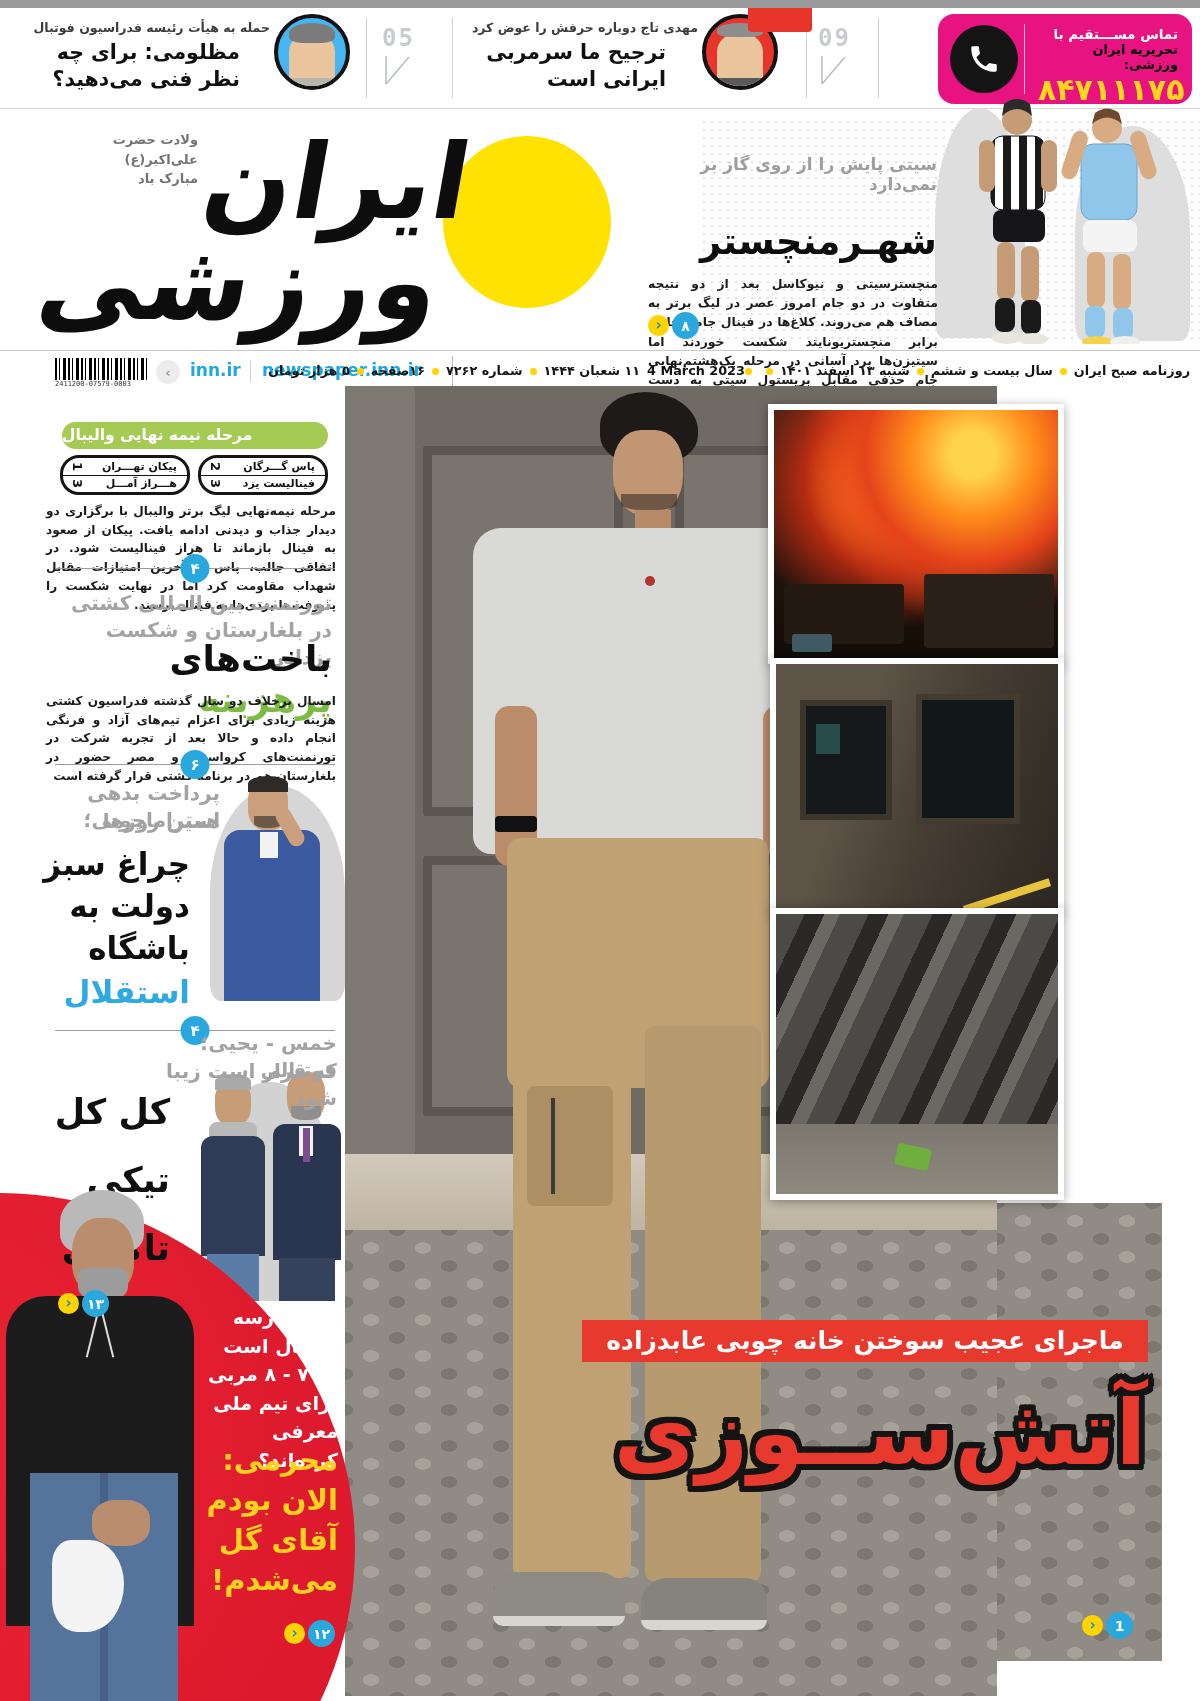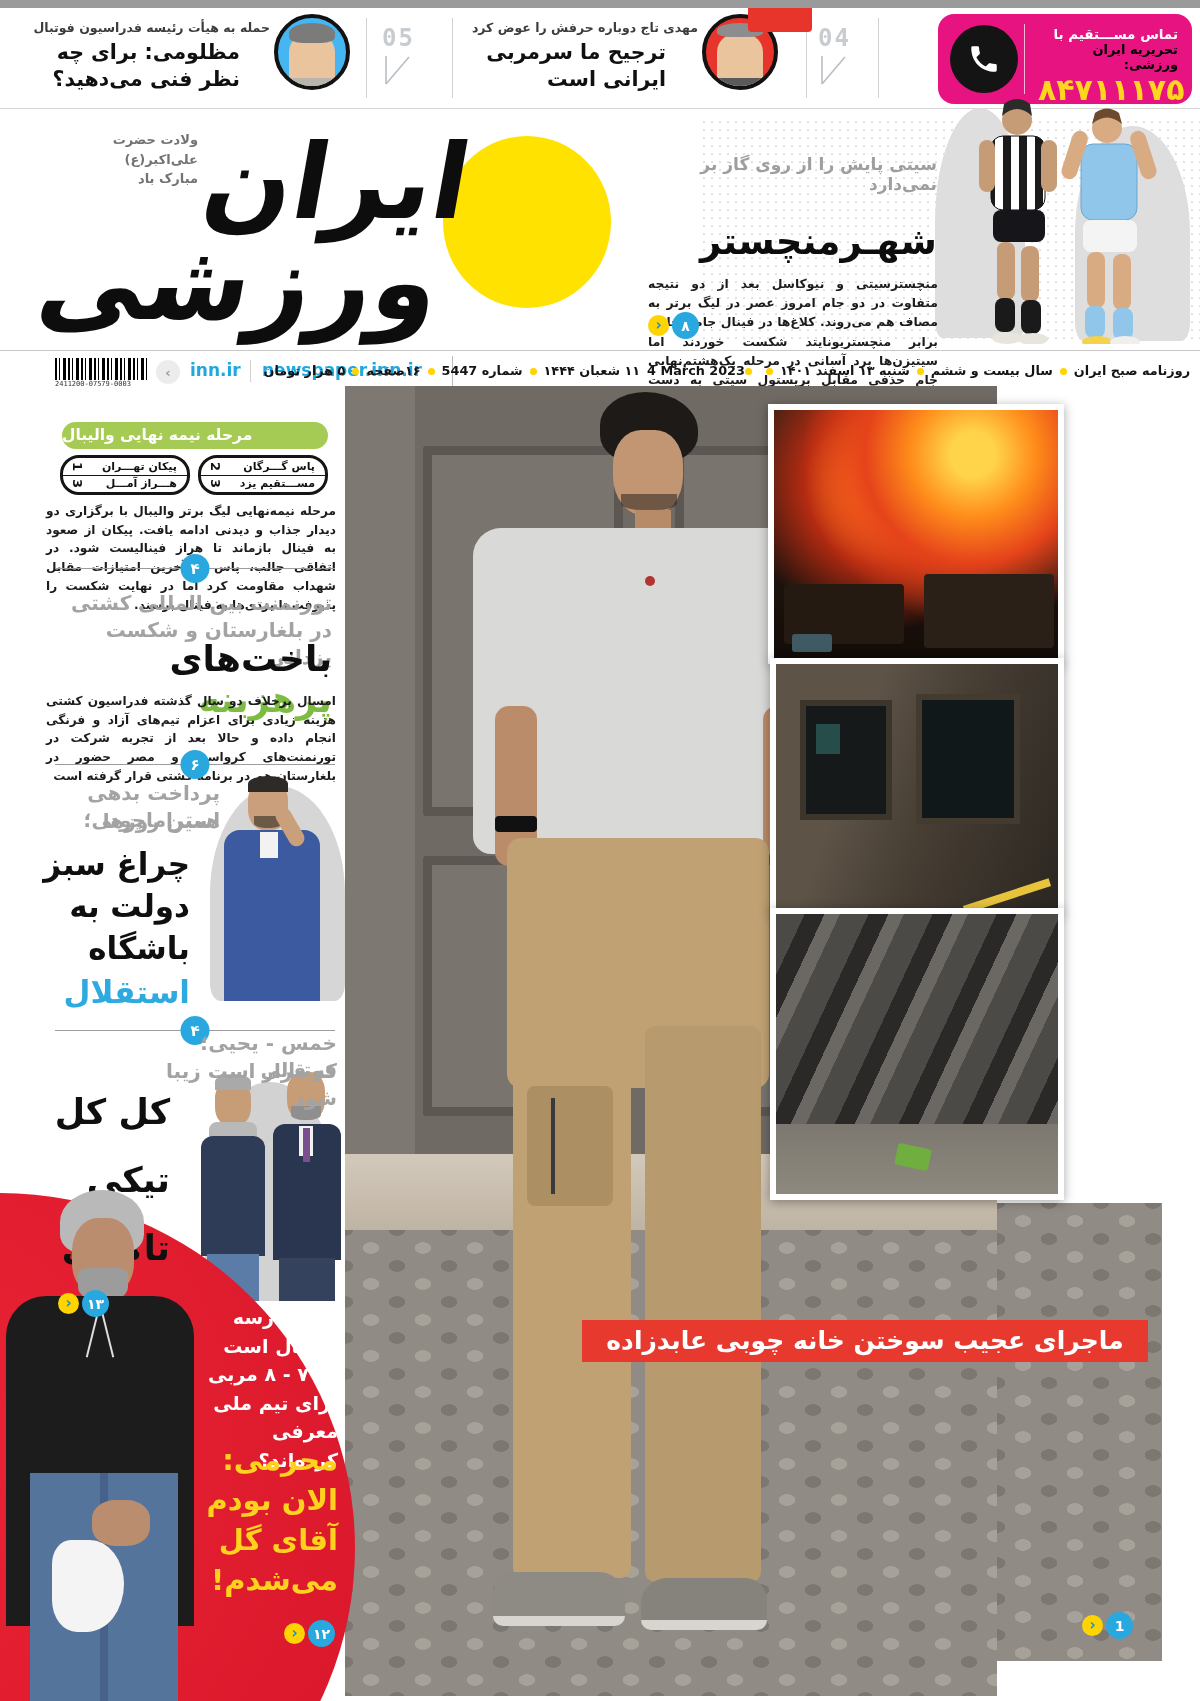--- a/index.html
+++ b/index.html
@@ -132,21 +132,21 @@
     <div class="t-head" style="width:196px;margin-right:32px;margin-top:4px">ترجیح ما سرمربی ایرانی است</div>
   </div>
   <div class="circ-photo" style="left:702px;top:6px;width:76px;height:76px;background:#e8352c">
     <div class="cp-face"></div>
     <div class="cp-hair2" style="height:14px;background:#8d8d8d"></div>
     <div class="cp-suit" style="background:#5a5a5a"></div>
   </div>
   <div class="abs" style="left:748px;top:0;width:64px;height:24px;background:#e8352c;z-index:4;border-radius:0 0 4px 4px"></div>
   <div class="vline" style="left:806px;top:10px;height:80px"></div>
   <div class="abs ltr" style="left:818px;top:16px">
-    <div class="pgnum">04</div>
+    <div class="pgnum">09</div>
     <svg width="30" height="36" viewBox="0 0 30 36">
         <g stroke="#b9bec4" stroke-width="1.6" fill="none">
           <line x1="4" y1="4" x2="4" y2="32"></line>
           <line x1="4" y1="32" x2="27" y2="5"></line>
         </g>
       </svg>
   </div>
   <div class="vline" style="left:878px;top:10px;height:80px"></div>
 
   <div class="contact" style="left:938px;top:6px;width:254px;height:90px">
@@ -225,34 +225,34 @@
   <div class="abs site" style="left:190px;top:352px">inn.ir</div>
   <div class="vline" style="left:250px;top:352px;height:22px"></div>
   <div class="abs site" style="left:262px;top:352px">newspaper.inn.ir</div>
   <div class="vline" style="left:452px;top:348px;height:30px;background:#bbb"></div>
   <div class="abs dl-items" style="right:10px;top:355px">
     <span class="it">روزنامه صبح ایران</span>
     <span class="it">سال بیست و ششم</span>
     <span class="it">شنبه ۱۳ اسفند ۱۴۰۱</span>
     <span class="it ltr">4 March 2023</span>
     <span class="it">۱۱ شعبان ۱۴۴۴</span>
-    <span class="it">شماره 5447</span>
+    <span class="it">شماره ۷۲۶۲</span>
     <span class="it">۱۶صفحه</span>
     <span class="it">۵ هزار تومان</span>
   </div>
 
   <div class="abs pill" style="left:62px;top:414px;width:266px;height:27px;line-height:27px">مرحله نیمه نهایی والیبال</div>
 
   <div class="capsule" style="left:198px;top:447px;width:130px;height:40px">
     <div class="cap-row">
         <span class="cap-team">پاس گـــرگان</span>
         <span class="cap-score">2</span>
       </div>
     <div class="cap-row" style="border-top:1.5px solid #151515">
-        <span class="cap-team">مســـتقیم یزد</span>
+        <span class="cap-team">فینالیست یزد</span>
         <span class="cap-score">3</span>
       </div>
   </div>
   <div class="capsule" style="left:60px;top:447px;width:130px;height:40px">
     <div class="cap-row">
         <span class="cap-team">پیکان تهـــران</span>
         <span class="cap-score">1</span>
       </div>
     <div class="cap-row" style="border-top:1.5px solid #151515">
         <span class="cap-team">هـــراز آمـــل</span>
@@ -365,18 +365,19 @@
   </div>
   <div class="fire-frame" style="left:770px;top:900px;width:294px;height:292px">
     <div class="abs" style="inset:0;background:
       repeating-linear-gradient(115deg,#4c4a46 0 26px,#2a2927 26px 44px,#6b6863 44px 58px),
       linear-gradient(#57544f,#3a3835)"></div>
     <div class="abs" style="left:0;bottom:0;width:100%;height:70px;background:linear-gradient(#7c786f,#8d897f)"></div>
     <div class="abs" style="left:120px;bottom:26px;width:34px;height:22px;background:#6fae3f;border-radius:3px;transform:rotate(12deg)"></div>
   </div>
 
   <div class="fire-bar" style="left:582px;top:1312px;width:566px;height:42px;line-height:42px">ماجرای عجیب سوختن خانه چوبی عابدزاده</div>
+  <div class="stroke-red" style="left:560px;top:1372px;width:640px;font-size:90px">آتش‌ســوزی</div>
   <div class="pagebadge" style="left:1082px;top:1604px">
     <span class="bb">1</span>
     <span class="yb">‹</span>
   </div>
 
 </div>
 
 </body></html>

